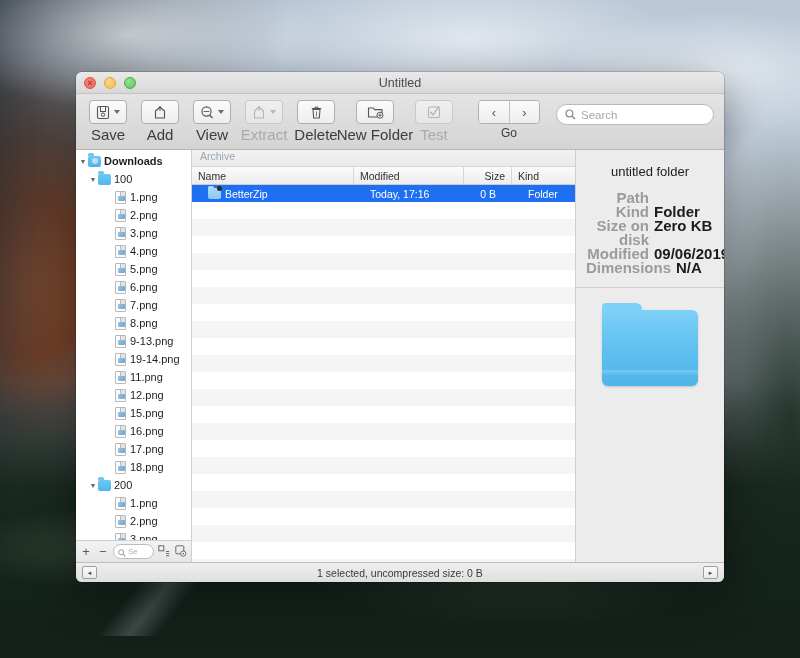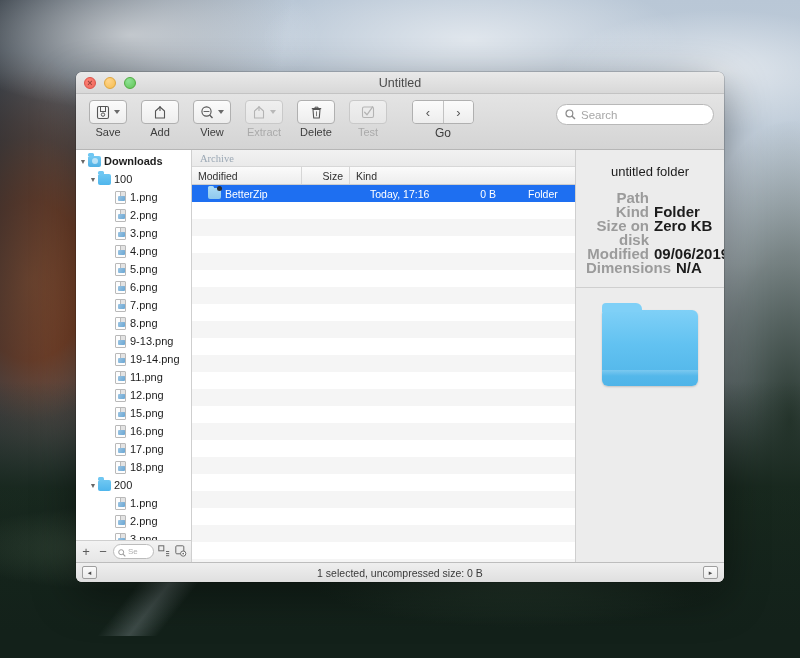--- a/index.html
+++ b/index.html
@@ -86,21 +86,21 @@
   .tbtn .cap {
     height: 24px; min-width: 38px; padding: 0 5px; border-radius: 4px;
     background: linear-gradient(to bottom, #fbfbfb, #ededed);
     border: 0.5px solid #b0b0b0; box-shadow: 0 0.5px 0 rgba(255,255,255,0.8) inset;
     display: flex; align-items: center; justify-content: center; gap: 3px;
   }
   .tbtn.disabled .cap {
     background: linear-gradient(to bottom, #efefef, #e6e6e6);
     border-color: #c9c9c9; box-shadow: none;
   }
-  .tbtn .lbl { font-size: 11px; color: #3d3d3d; margin-top: 2px; white-space: nowrap; }
+  .tbtn .lbl { font-size: 15px; color: #3d3d3d; margin-top: 2px; white-space: nowrap; }
   .tbtn.disabled .lbl { color: #aaa; }
   .tbtn svg { display: block; }
   .caret { width: 0; height: 0; border-left: 3px solid transparent; border-right: 3px solid transparent;
            border-top: 4px solid #6a6a6a; margin-left: 1px; }
   .tbtn.disabled .caret { border-top-color: #b8b8b8; }
 
   .navgroup { display: flex; flex-direction: column; align-items: center; margin-right: 8px; }
   .navseg { display: flex; height: 24px; border: 0.5px solid #b0b0b0; border-radius: 4px; overflow: hidden; }
   .navseg div {
     width: 30px; display: flex; align-items: center; justify-content: center;
@@ -158,22 +158,22 @@
     flex: 1 1 auto; height: 15px; background: #fff; border: 0.5px solid #bcbcbc;
     border-radius: 8px; display: flex; align-items: center; padding: 0 4px; gap: 2px; overflow: hidden;
   }
   .mini-search .ph { font-size: 8px; color: #b0b0b0; }
 
   
   .filelist { flex: 1 1 auto; display: flex; flex-direction: column; min-width: 0;
               border-right: 0.5px solid #cfcfcf; background: #fff; }
   .path-bar {
     height: 17px; flex: 0 0 17px; background: linear-gradient(to bottom, #f2f2f2, #eaeaea);
-    border-bottom: 0.5px solid #d7d7d7; display: flex; align-items: center; padding-left: 8px;
-    font-size: 10.5px; color: #9aa7b4; font-family: Liberation Serif, serif;
+    border-bottom: 0.5px solid #d7d7d7; display: flex; padding-left: 8px;
+    font-size: 10.5px; color: #9aa7b4;
   }
   .cols {
     height: 18px; flex: 0 0 18px; display: flex; align-items: center;
     background: linear-gradient(to bottom, #fbfbfb, #ededed);
     border-bottom: 0.5px solid #cdcdcd; font-size: 10.5px; color: #303030;
   }
   .cols .c { padding: 0 6px; border-right: 0.5px solid #d6d6d6; height: 100%; display: flex; align-items: center; }
   .c-name { flex: 0 0 162px; }
   .c-mod  { flex: 0 0 110px; }
   .c-size { flex: 0 0 48px; justify-content: flex-end; }
@@ -311,20 +311,33 @@
               <path d="M3 4.5 L10 4.5 L9.3 13 L3.7 13 Z" fill="none" stroke="#555" stroke-width="1.1" stroke-linejoin="round"></path>
               <line x1="1.8" y1="3.6" x2="11.2" y2="3.6" stroke="#555" stroke-width="1.1"></line>
               <path d="M5 3.6 L5 2.2 L8 2.2 L8 3.6" fill="none" stroke="#555" stroke-width="1"></path>
               <line x1="6.5" y1="6.4" x2="6.5" y2="11.2" stroke="#555" stroke-width="0.8"></line>
             </svg>
           </span>
         </div>
         <div class="lbl">Delete</div>
       </div>
 
+      <div class="tbtn wide">
+        <div class="cap">
+          <span>
+            <svg width="17" height="14" viewBox="0 0 17 14">
+              <path d="M1.5 3 L1.5 12 L15 12 L15 4.6 L7.6 4.6 L6.2 3 Z" fill="none" stroke="#555" stroke-width="1.1" stroke-linejoin="round"></path>
+              <circle cx="13" cy="10.2" r="3" fill="#fff" stroke="#555" stroke-width="1"></circle>
+              <line x1="13" y1="8.5" x2="13" y2="11.9" stroke="#555" stroke-width="1"></line>
+              <line x1="11.3" y1="10.2" x2="14.7" y2="10.2" stroke="#555" stroke-width="1"></line>
+            </svg>
+          </span>
+        </div>
+        <div class="lbl">New Folder</div>
+      </div>
 
       <div class="tbtn disabled">
         <div class="cap">
           <span>
             <svg width="14" height="14" viewBox="0 0 14 14">
               <rect x="1.5" y="2" width="11" height="10.5" rx="1.5" fill="none" stroke="#b4b4b4" stroke-width="1.1"></rect>
               <path d="M3.6 7.2 L6 9.8 L11.6 1.8" fill="none" stroke="#b4b4b4" stroke-width="1.3" stroke-linecap="round"></path>
             </svg>
           </span>
         </div>
@@ -538,20 +551,21 @@
             </svg>
           </div>
         </div>
       </div>
 
       <div class="filelist">
         <div class="path-bar">
           <span>Archive</span>
         </div>
         <div class="cols">
+          <div class="c c-name">Name</div>
           <div class="c c-mod">Modified</div>
           <div class="c c-size">Size</div>
           <div class="c c-kind">Kind</div>
         </div>
         <div class="rows" id="rows">
             <div class="frow sel">
               <div class="f c-name">
                 <span class="fico"></span>
                 <span>BetterZip</span>
               </div>

